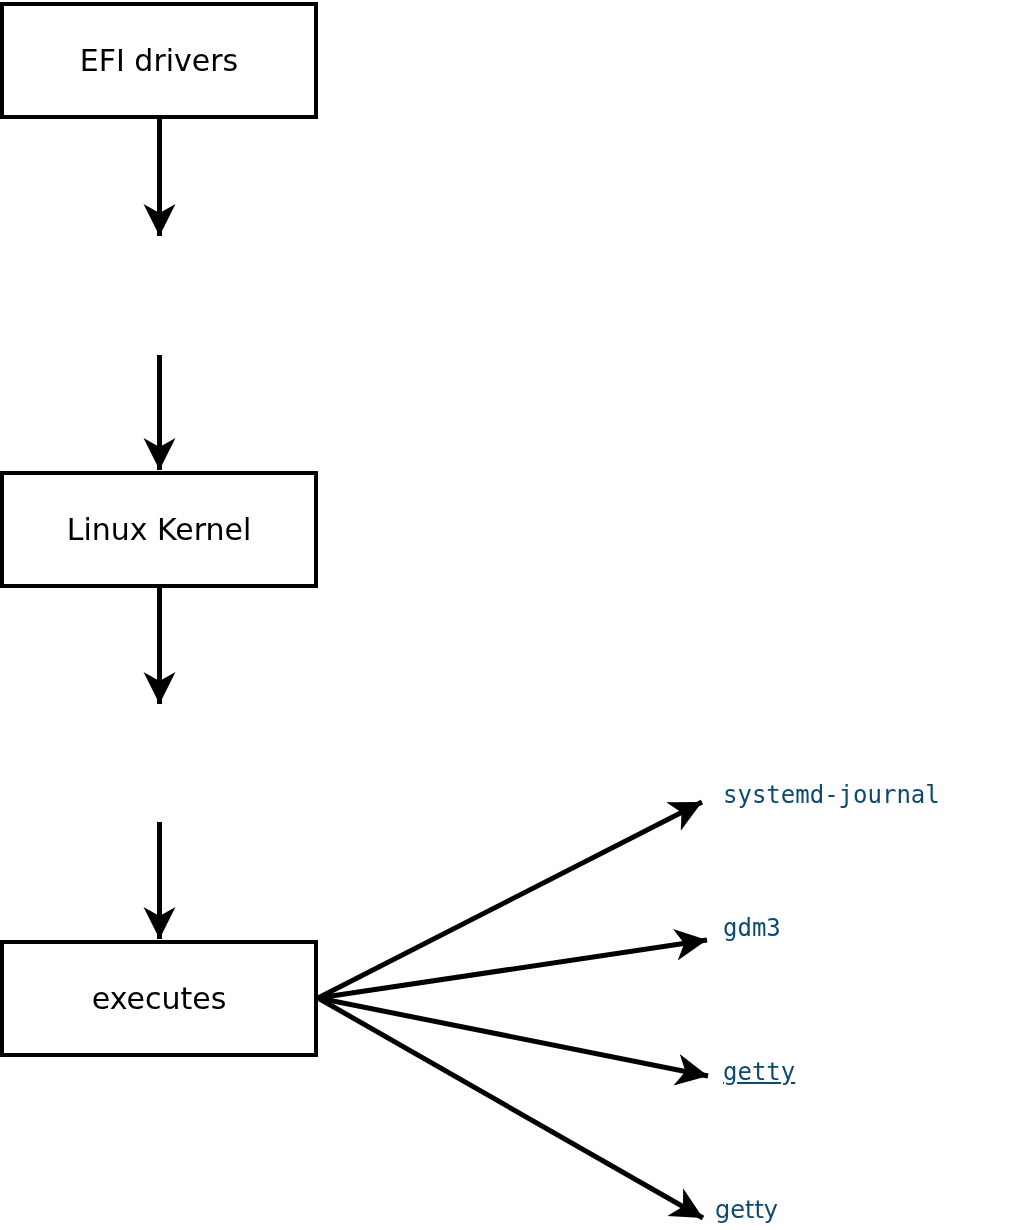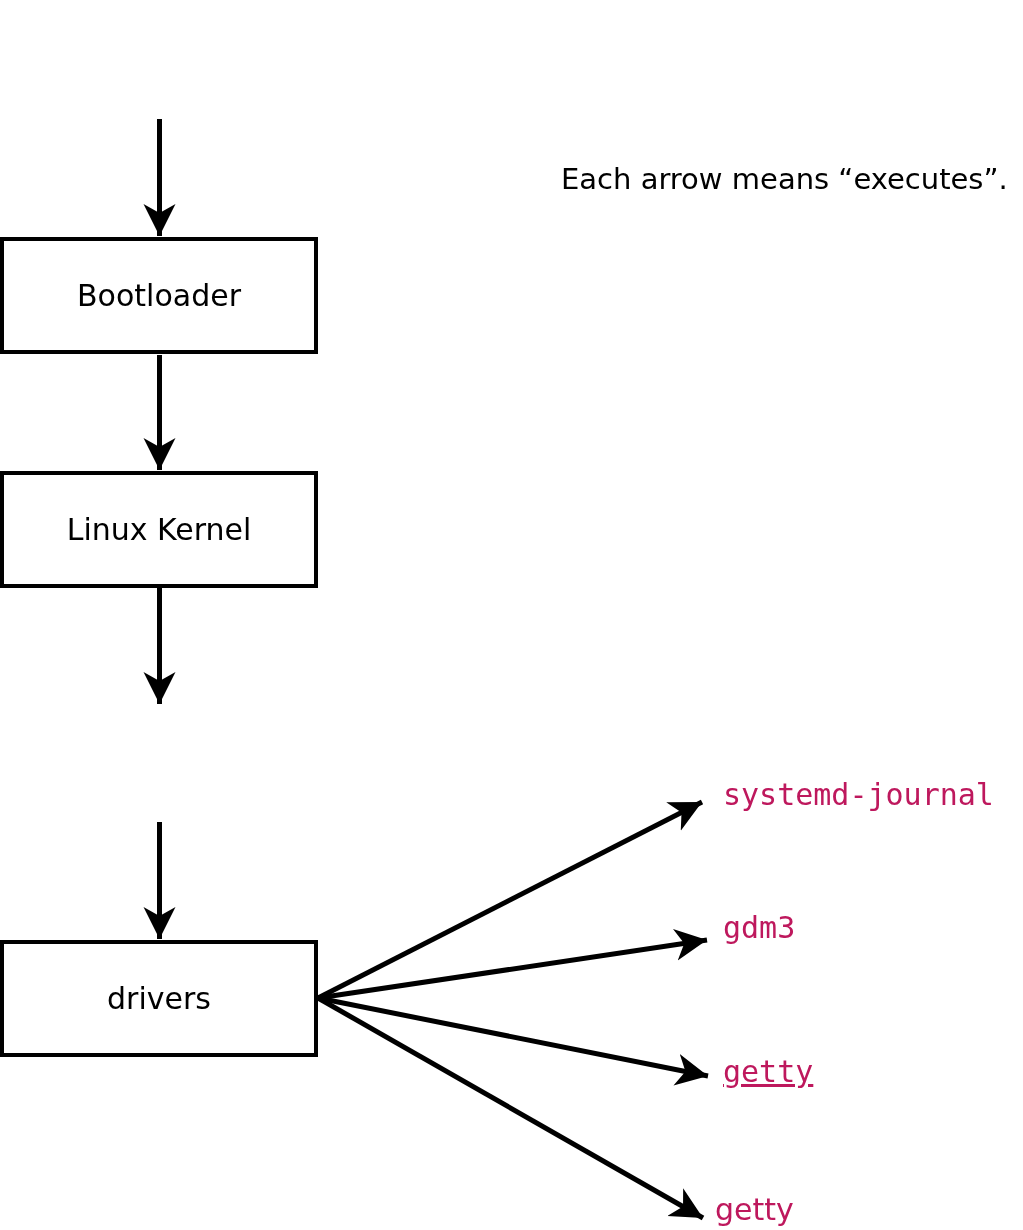--- a/index.html
+++ b/index.html
@@ -46,24 +46,24 @@
     white-space: nowrap;
   }
   .box-efi        { top: 2px; }
   .box-bootloader { top: 237px; }
   .box-kernel     { top: 471px; justify-content: center; }
   .box-initramfs  { top: 705px; }
   .box-systemd    { top: 940px; }
   .proc-label {
     position: absolute;
     font-family: "DejaVu Sans Mono", monospace;
-    font-size: 30px;
+    font-size: 24px;
     line-height: 30px;
     white-space: nowrap;
-    color: #be185d;
+    color: #0c4a6e;
   }
   .proc-journal { left: 723px; top: 780px; }
   .proc-gdm3    { left: 723px; top: 913px; text-align: center; }
   .proc-getty   { left: 723px; top: 1057px; text-decoration: underline; }
   .proc-sshd    { left: 715px; top: 1195px; font-family: "DejaVu Sans", sans-serif; }
   .note {
     position: absolute;
     left: 561px;
     top: 165px;
     font-size: 29px;
@@ -88,30 +88,29 @@
     <line x1="159.5" y1="355" x2="159.5" y2="470" marker-end="url(#ah)"></line>
     <line x1="159.5" y1="588" x2="159.5" y2="704" marker-end="url(#ah)"></line>
     <line x1="159.5" y1="822" x2="159.5" y2="939" marker-end="url(#ah)"></line>
 
     <line x1="318" y1="998" x2="702" y2="802" marker-end="url(#ah)"></line>
     <line x1="318" y1="998" x2="707" y2="940" marker-end="url(#ah)"></line>
     <line x1="318" y1="998" x2="708" y2="1076" marker-end="url(#ah)"></line>
     <line x1="318" y1="998" x2="703" y2="1218" marker-end="url(#ah)"></line>
   </svg>
 
-  <div class="box box-bootloader">
-    <span class="box-label">Bootloader</span>
+  <div class="box box-efi">
+    <span class="box-label">EFI drivers</span>
   </div>
   <div class="box box-kernel">
     <span class="box-label">Linux Kernel</span>
   </div>
   <div class="box box-systemd">
-    <span class="box-label">drivers</span>
+    <span class="box-label">executes</span>
   </div>
 
   <span class="proc-label proc-journal">systemd-journal</span>
   <span class="proc-label proc-gdm3">gdm3</span>
   <span class="proc-label proc-getty">getty</span>
   <span class="proc-label proc-sshd">getty</span>
 
-  <span class="note">Each arrow means “executes”.</span>
 
 </div>
 
 </body></html>

